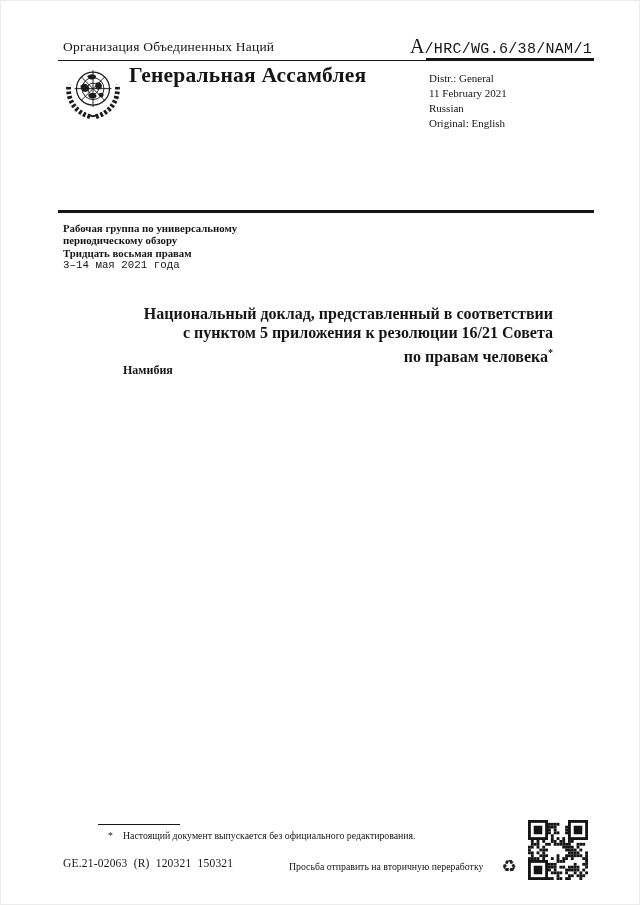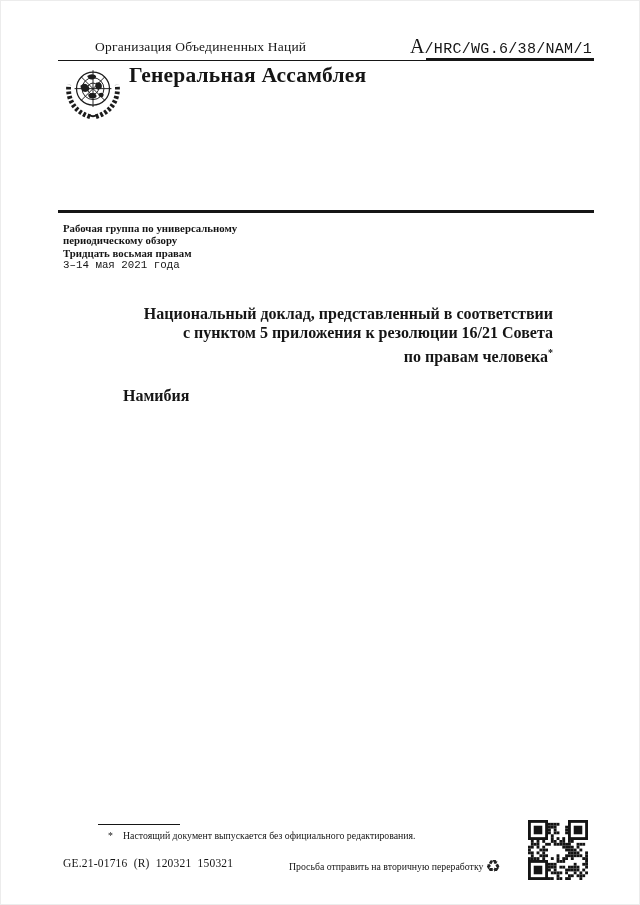--- a/index.html
+++ b/index.html
@@ -3,48 +3,48 @@
 <meta charset="utf-8">
 <style>
   html,body{margin:0;padding:0;background:#fff;}
   .page{
     position:relative;width:640px;height:905px;background:#ffffff;
     font-family:"Liberation Serif","DejaVu Serif",serif;color:#151515;
     border:1px solid #ececec;box-sizing:border-box;overflow:hidden;
   }
   .abs{position:absolute;}
   
-  .org-name{left:62px;top:38px;font-size:13.5px;letter-spacing:0.2px;margin-left:32px;}
+  .org-name{left:62px;top:38px;font-size:13.5px;letter-spacing:0.2px;}
   .doc-symbol{top:34px;right:47px;display:flex;align-items:baseline;}
   .sym-a{font-size:20px;}
   .sym-rest{font-size:15px;letter-spacing:0.3px;font-family:Liberation Mono, monospace;}
   .head-rule{left:57px;top:57px;width:536px;display:flex;align-items:flex-end;}
   .head-rule .thin{width:368px;height:1.5px;background:#161616;}
   .head-rule .thick{width:168px;height:3px;background:#161616;}
   .emblem{left:61px;top:63px;width:62px;height:57px;}
   .assembly-title{left:128px;top:62px;font-size:21.5px;font-weight:bold;letter-spacing:0.2px;}
   .info-block{left:428px;top:70px;font-size:11px;line-height:15px;}
   
   .section-bar{left:57px;top:209px;width:536px;height:3px;background:#161616;}
   
   .session{left:62px;top:221px;}
   .session .body-name{font-size:13px;font-weight:bold;line-height:16px;margin-bottom:4px;}
   .session .sline{font-size:10.8px;font-weight:bold;line-height:12.4px;}
   .session .sline.plain{font-weight:normal;font-family:Liberation Mono, monospace;}
   
   .doc-title{left:122px;top:303px;font-size:16px;font-weight:bold;line-height:19.4px;width:430px;text-align:right;}
   .doc-title sup{font-size:10px;font-weight:bold;}
-  .country{left:122px;top:386px;font-size:16px;font-weight:bold;}
+  .country{left:122px;top:362px;font-size:12px;font-weight:bold;}
   
   .fn-rule{left:97px;top:823px;width:82px;height:1.3px;background:#161616;}
   .footnote{left:107px;top:828px;width:410px;display:flex;font-size:9.8px;line-height:13px;}
   .footnote .fn-marker{width:15px;flex:0 0 15px;}
   
   .job-number{left:62px;top:856px;font-size:11.5px;white-space:pre;letter-spacing:0.2px;}
-  .recycle-line{left:288px;top:857px;display:flex;align-items:center;gap:2px;}
+  .recycle-line{left:288px;top:857px;display:flex;align-items:center;gap:18px;}
   .recycle-line .rc-text{font-size:9.8px;}
   .recycle-line .rc-icon{font-size:17px;line-height:1;color:#222;}
   .qr{left:527px;top:819px;width:60px;height:60px;}
 </style>
 </head>
 <body>
 
 <div class="page">
 
   <div class="abs org-name">Организация Объединенных Наций</div>
@@ -78,20 +78,26 @@
     </g>
     <g stroke="#1c1c1c" fill="none">
       <path d="M29 54 C15 50,5 38,7 21" stroke-width="5" stroke-dasharray="2.8 2"></path>
       <path d="M35 54 C49 50,59 38,57 21" stroke-width="5" stroke-dasharray="2.8 2"></path>
       <path d="M28 52 q4 3 8 0" stroke-width="2"></path>
     </g>
   </svg>
 
   <div class="abs assembly-title">Генеральная Ассамблея</div>
 
+  <div class="abs info-block">
+    <div>Distr.: General</div>
+    <div>11 February 2021</div>
+    <div>Russian</div>
+    <div>Original: English</div>
+  </div>
 
   <div class="abs section-bar"></div>
 
   <div class="abs session">
     <div class="sline">Рабочая группа по универсальному</div>
     <div class="sline">периодическому обзору</div>
     <div class="sline">Тридцать восьмая правам</div>
     <div class="sline plain">3–14 мая 2021 года</div>
   </div>
 
@@ -102,21 +108,21 @@
   </div>
 
   <div class="abs country">Намибия</div>
 
   <div class="abs fn-rule"></div>
   <div class="abs footnote">
     <span class="fn-marker">*</span>
     <span class="fn-text">Настоящий документ выпускается без официального редактирования.</span>
   </div>
 
-  <div class="abs job-number">GE.21-01716  (R)  120321  150321</div>
+  <div class="abs job-number">GE.21-02063  (R)  120321  150321</div>
 
   <div class="abs recycle-line">
     <span class="rc-text">Просьба отправить на вторичную переработку</span>
     <span class="rc-icon">♻</span>
   </div>
 
   <svg class="abs qr" id="qr-svg" viewBox="0 0 63 63" xmlns="http://www.w3.org/2000/svg" aria-hidden="true">
       <g fill="#141414">
         <rect x="21" y="3" width="3" height="3"></rect>
         <rect x="24" y="3" width="3" height="3"></rect>

